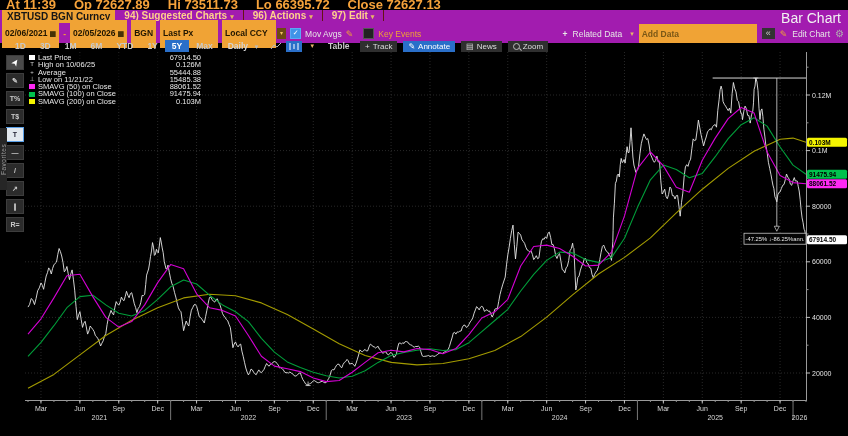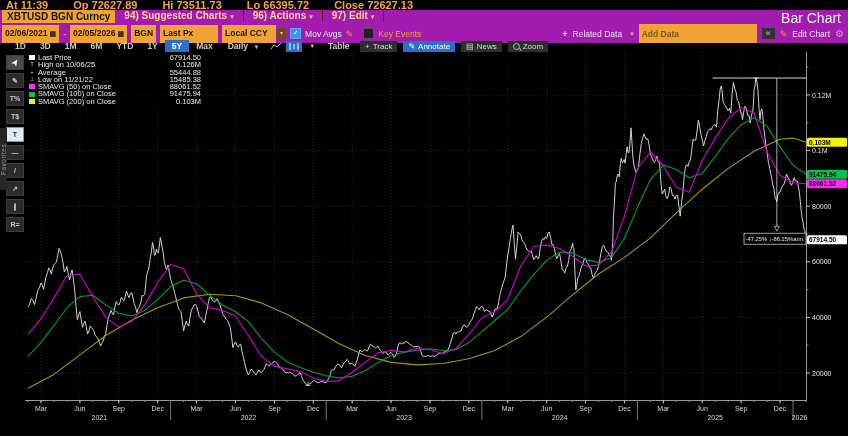--- a/index.html
+++ b/index.html
@@ -1,31 +1,31 @@
 <!DOCTYPE html>
 <html><head>
 <meta charset="utf-8">
 <style>
   html,body{margin:0;padding:0;background:#000;}
   #stage{position:relative;width:848px;height:436px;background:#000;overflow:hidden;
          font-family:"Liberation Sans",sans-serif;-webkit-font-smoothing:none;}
   
-  #top-stats{position:absolute;left:6px;top:0;height:10px;display:flex;gap:25px;
-             font-size:11px;font-weight:bold;color:#f7a33b;line-height:10px;white-space:nowrap;}
+  #top-stats{position:absolute;left:6px;top:0;height:10px;display:flex;gap:18px;
+             font-size:13px;font-weight:bold;color:#f7a33b;line-height:10px;white-space:nowrap;}
   
   #menubar{position:absolute;left:0;top:10px;right:0;height:33px;background:#a21caf;
            display:flex;align-items:flex-start;font-size:10px;}
   .ticker{background:#f0a335;color:#161616;font-weight:bold;padding:1px 5px;margin-left:2px;}
   .menuitem{color:#ffd18c;font-weight:bold;padding:0 9px;border-right:1px solid #641414;cursor:default;}
   .mi-arrow{color:#e8b36a;font-size:7px;margin-left:3px;}
   #menubar .right{margin-left:auto;color:#f2f2f2;padding-right:7px;font-size:14px;}
   
   #settingsbar{position:absolute;left:0;top:27px;right:0;height:13px;display:flex;
                align-items:center;gap:4px;font-size:8.5px;padding-left:2px;color:#ddd;}
-  .obox{background:#f0a335;color:#201600;height:18px;line-height:11px;padding:0 3px;
+  .obox{background:#f0a335;color:#201600;height:28px;line-height:11px;padding:0 3px;
         font-weight:bold;white-space:nowrap;display:flex;align-items:center;gap:2px;}
   .cal{font-size:7px;color:#3a2a00;}
   .dash{color:#f0a335;font-weight:bold;}
   .dd-btn{background:#6d4a12;color:#f0c060;width:9px;height:11px;line-height:11px;
           text-align:center;font-size:6px;margin-left:-3px;}
   .chk{width:9px;height:9px;border:1px solid #555;background:#222;display:inline-block;
        font-size:7px;line-height:8px;text-align:center;color:#fff;}
   .chk.on{background:#3f94e8;border-color:#5ba8f5;}
   .lbl-w{color:#e6e6e6;} .lbl-o{color:#f0a335;}
   .pencil{color:#f0a335;font-size:9px;}

